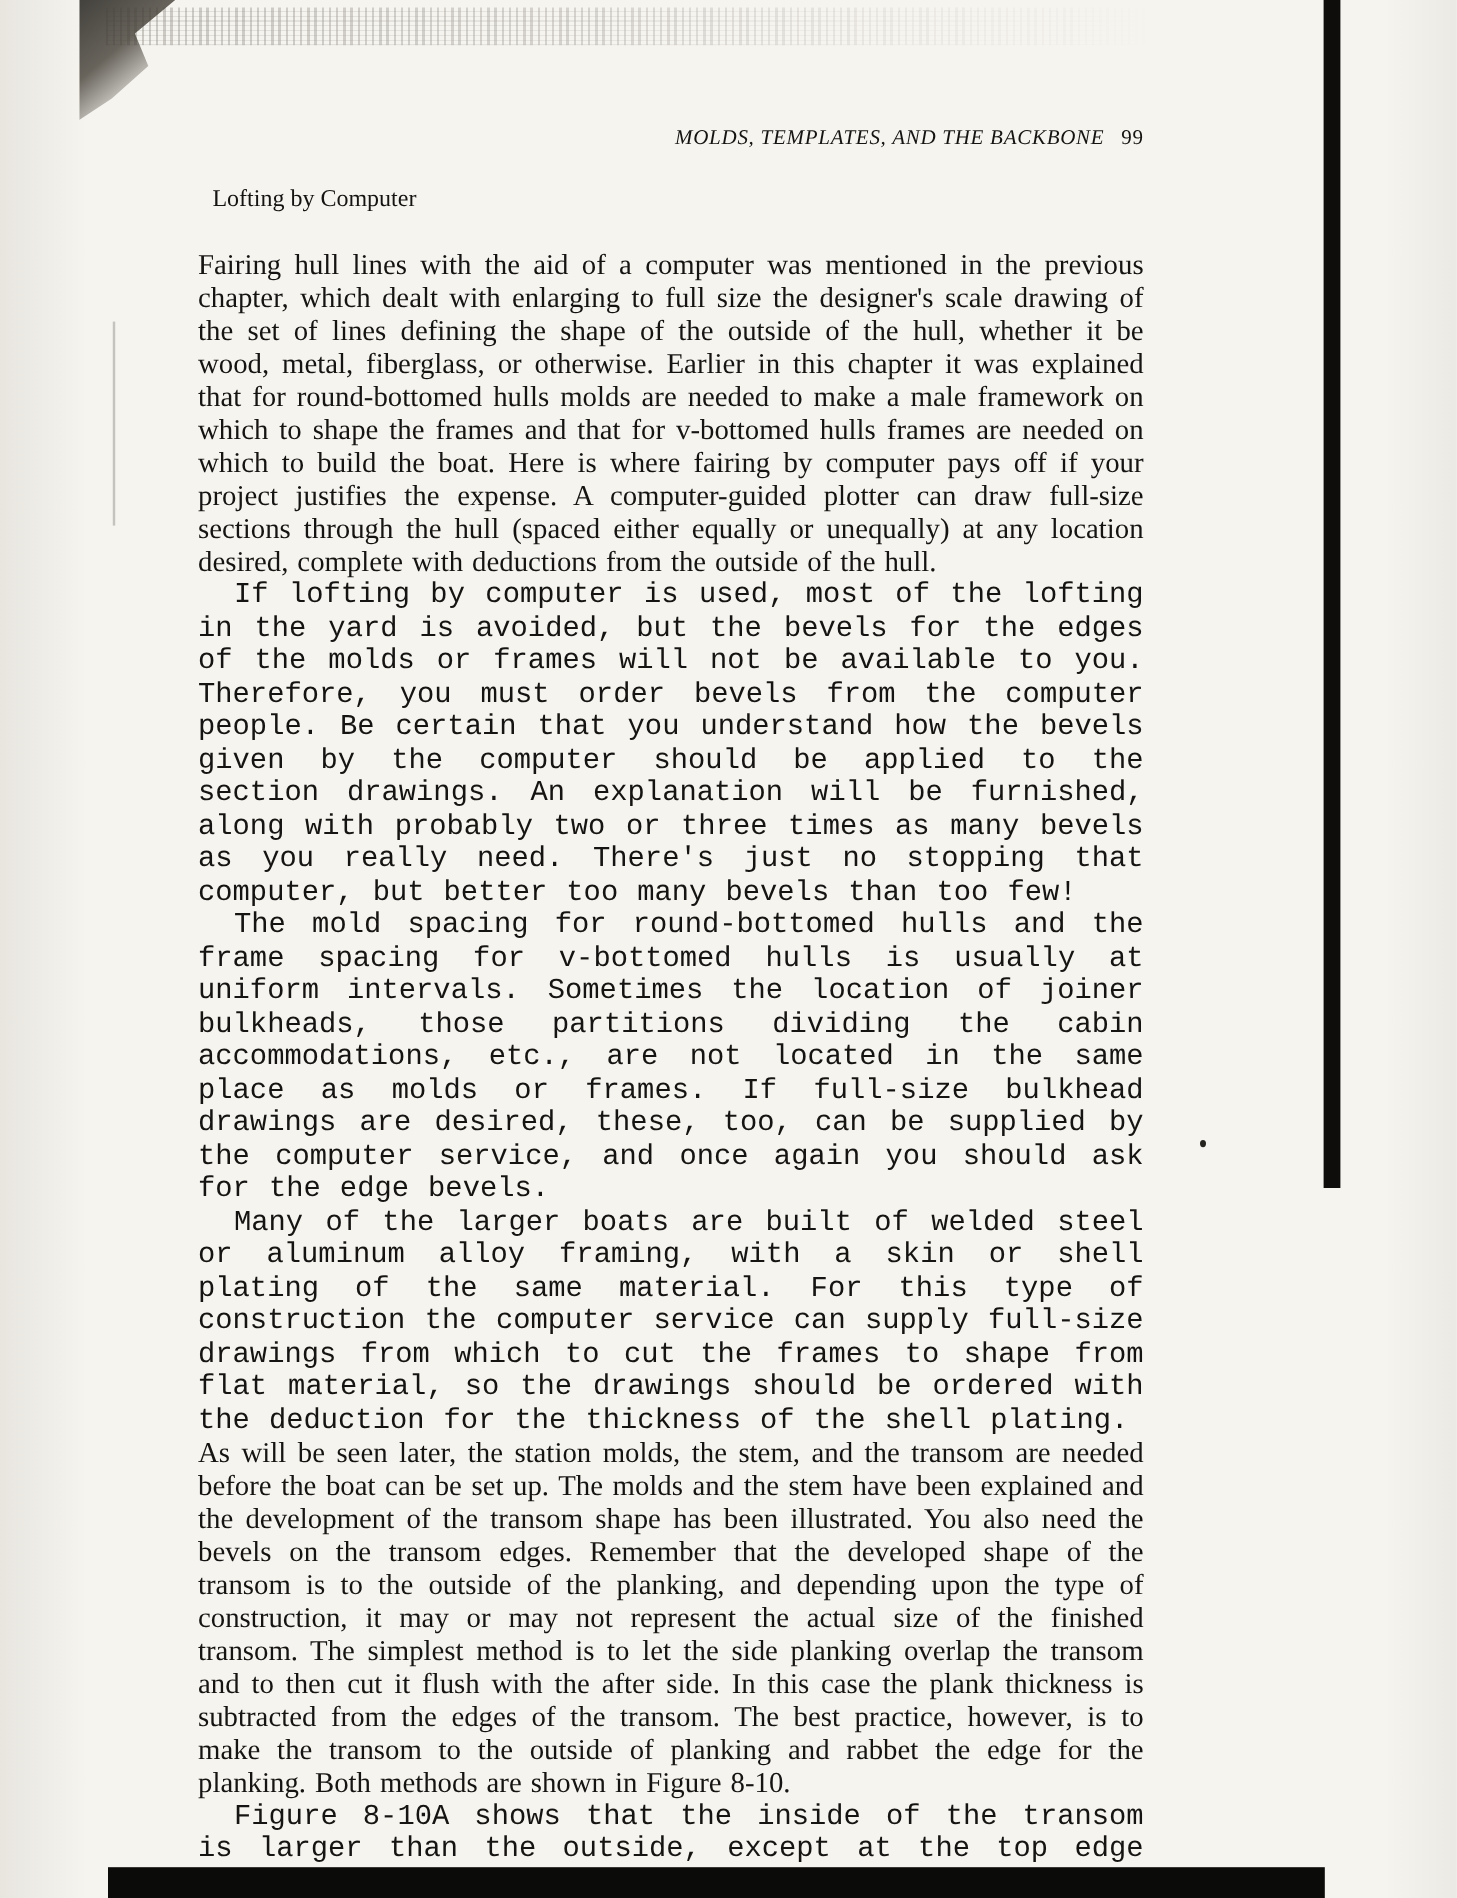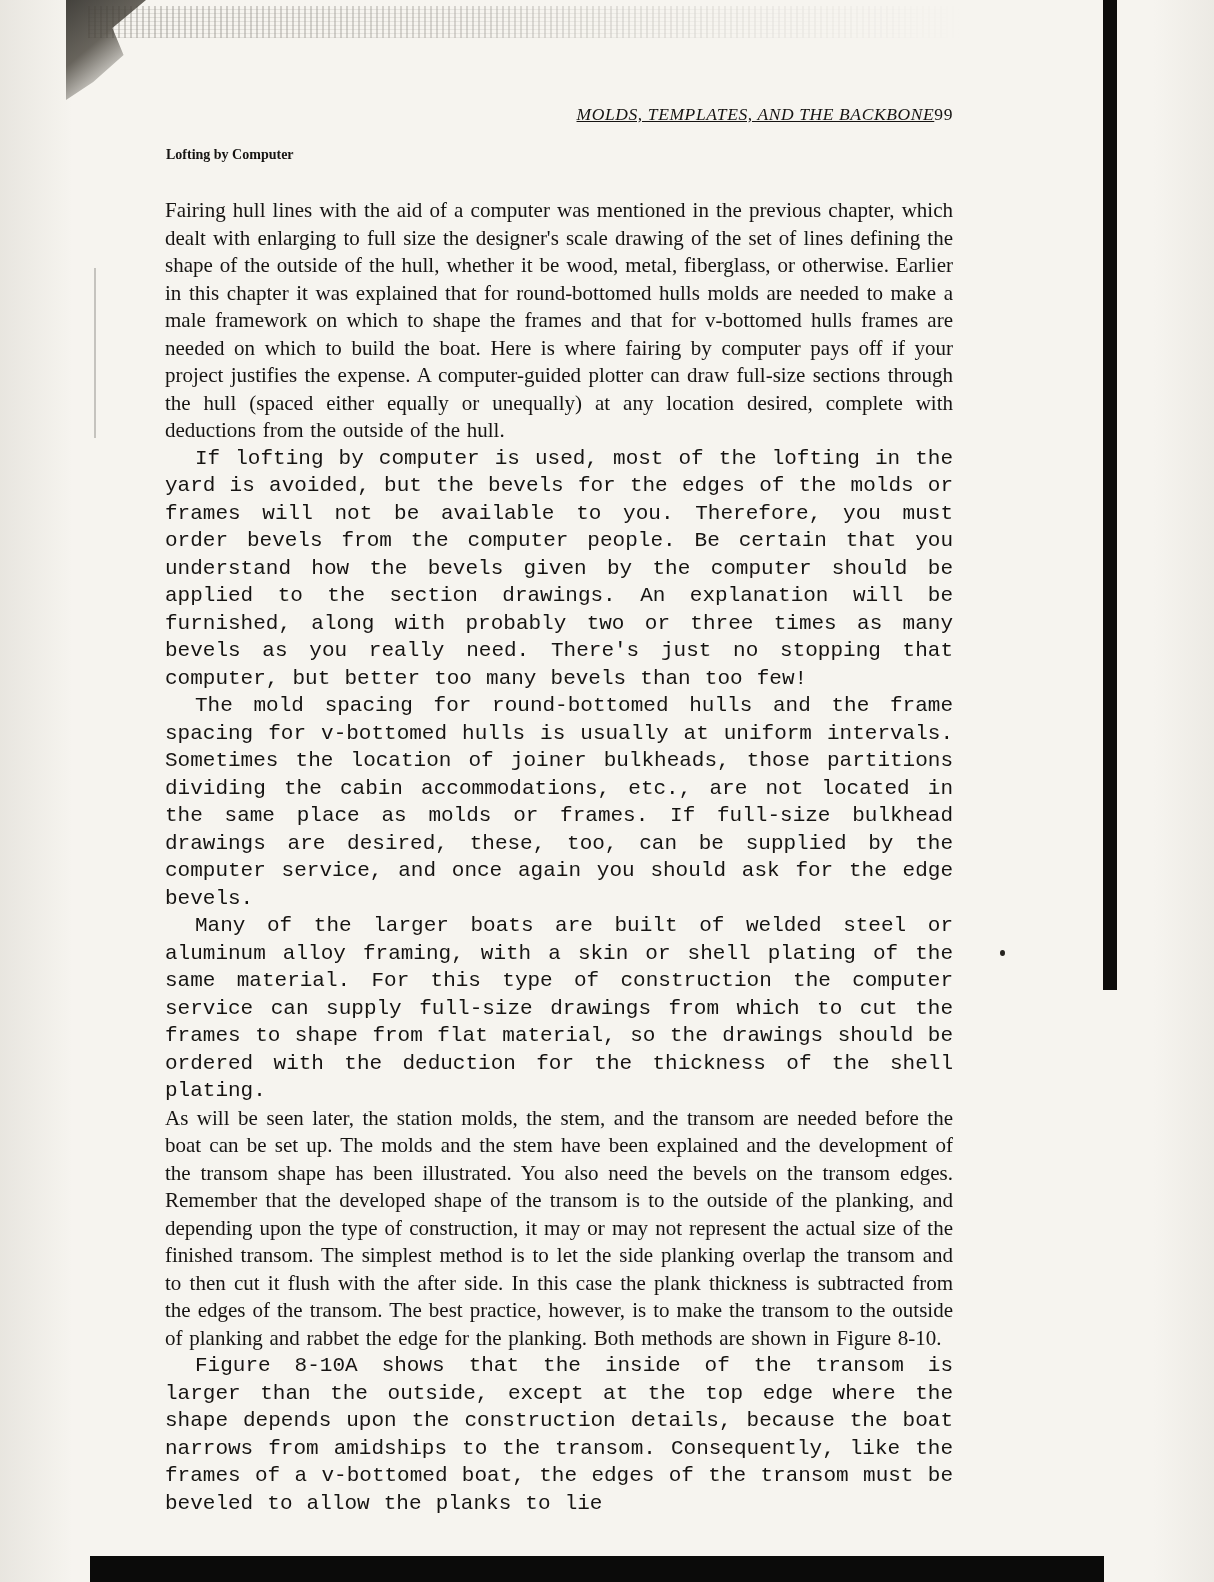--- a/index.html
+++ b/index.html
@@ -73,43 +73,43 @@
     position: absolute;
     left: 165px; top: 104px;
     width: 788px;
     text-align: right;
     font-size: 17.5px;
     letter-spacing: 0.6px;
     white-space: nowrap;
   }
   .rh-title {
     font-style: italic;
-    text-decoration: underline;
   }
   .rh-page {
     font-style: normal;
+    margin-left: 14px;
   }
 
   
   .text-block {
     position: absolute;
     left: 165px; top: 142px;
     width: 788px;
   }
   .heading {
-    margin: 1px;
-    font-size: 14px;
-    font-weight: bold;
+    margin: 12px;
+    font-size: 20px;
+    font-weight: normal;
     line-height: 24px;
   }
   .heading.first { margin-bottom: 30px; }
   .heading.second { margin-top: 52px; margin-bottom: 32px; }
   .para {
     margin: 0;
-    font-size: 21px;
+    font-size: 24px;
     line-height: 27.5px;
     text-align: justify;
     word-spacing: 1.5px;
   }
   .para.indent { text-indent: 30px; font-family: Liberation Mono, monospace; }
 </style>
 </head>
 <body>
 
 <div class="page">

